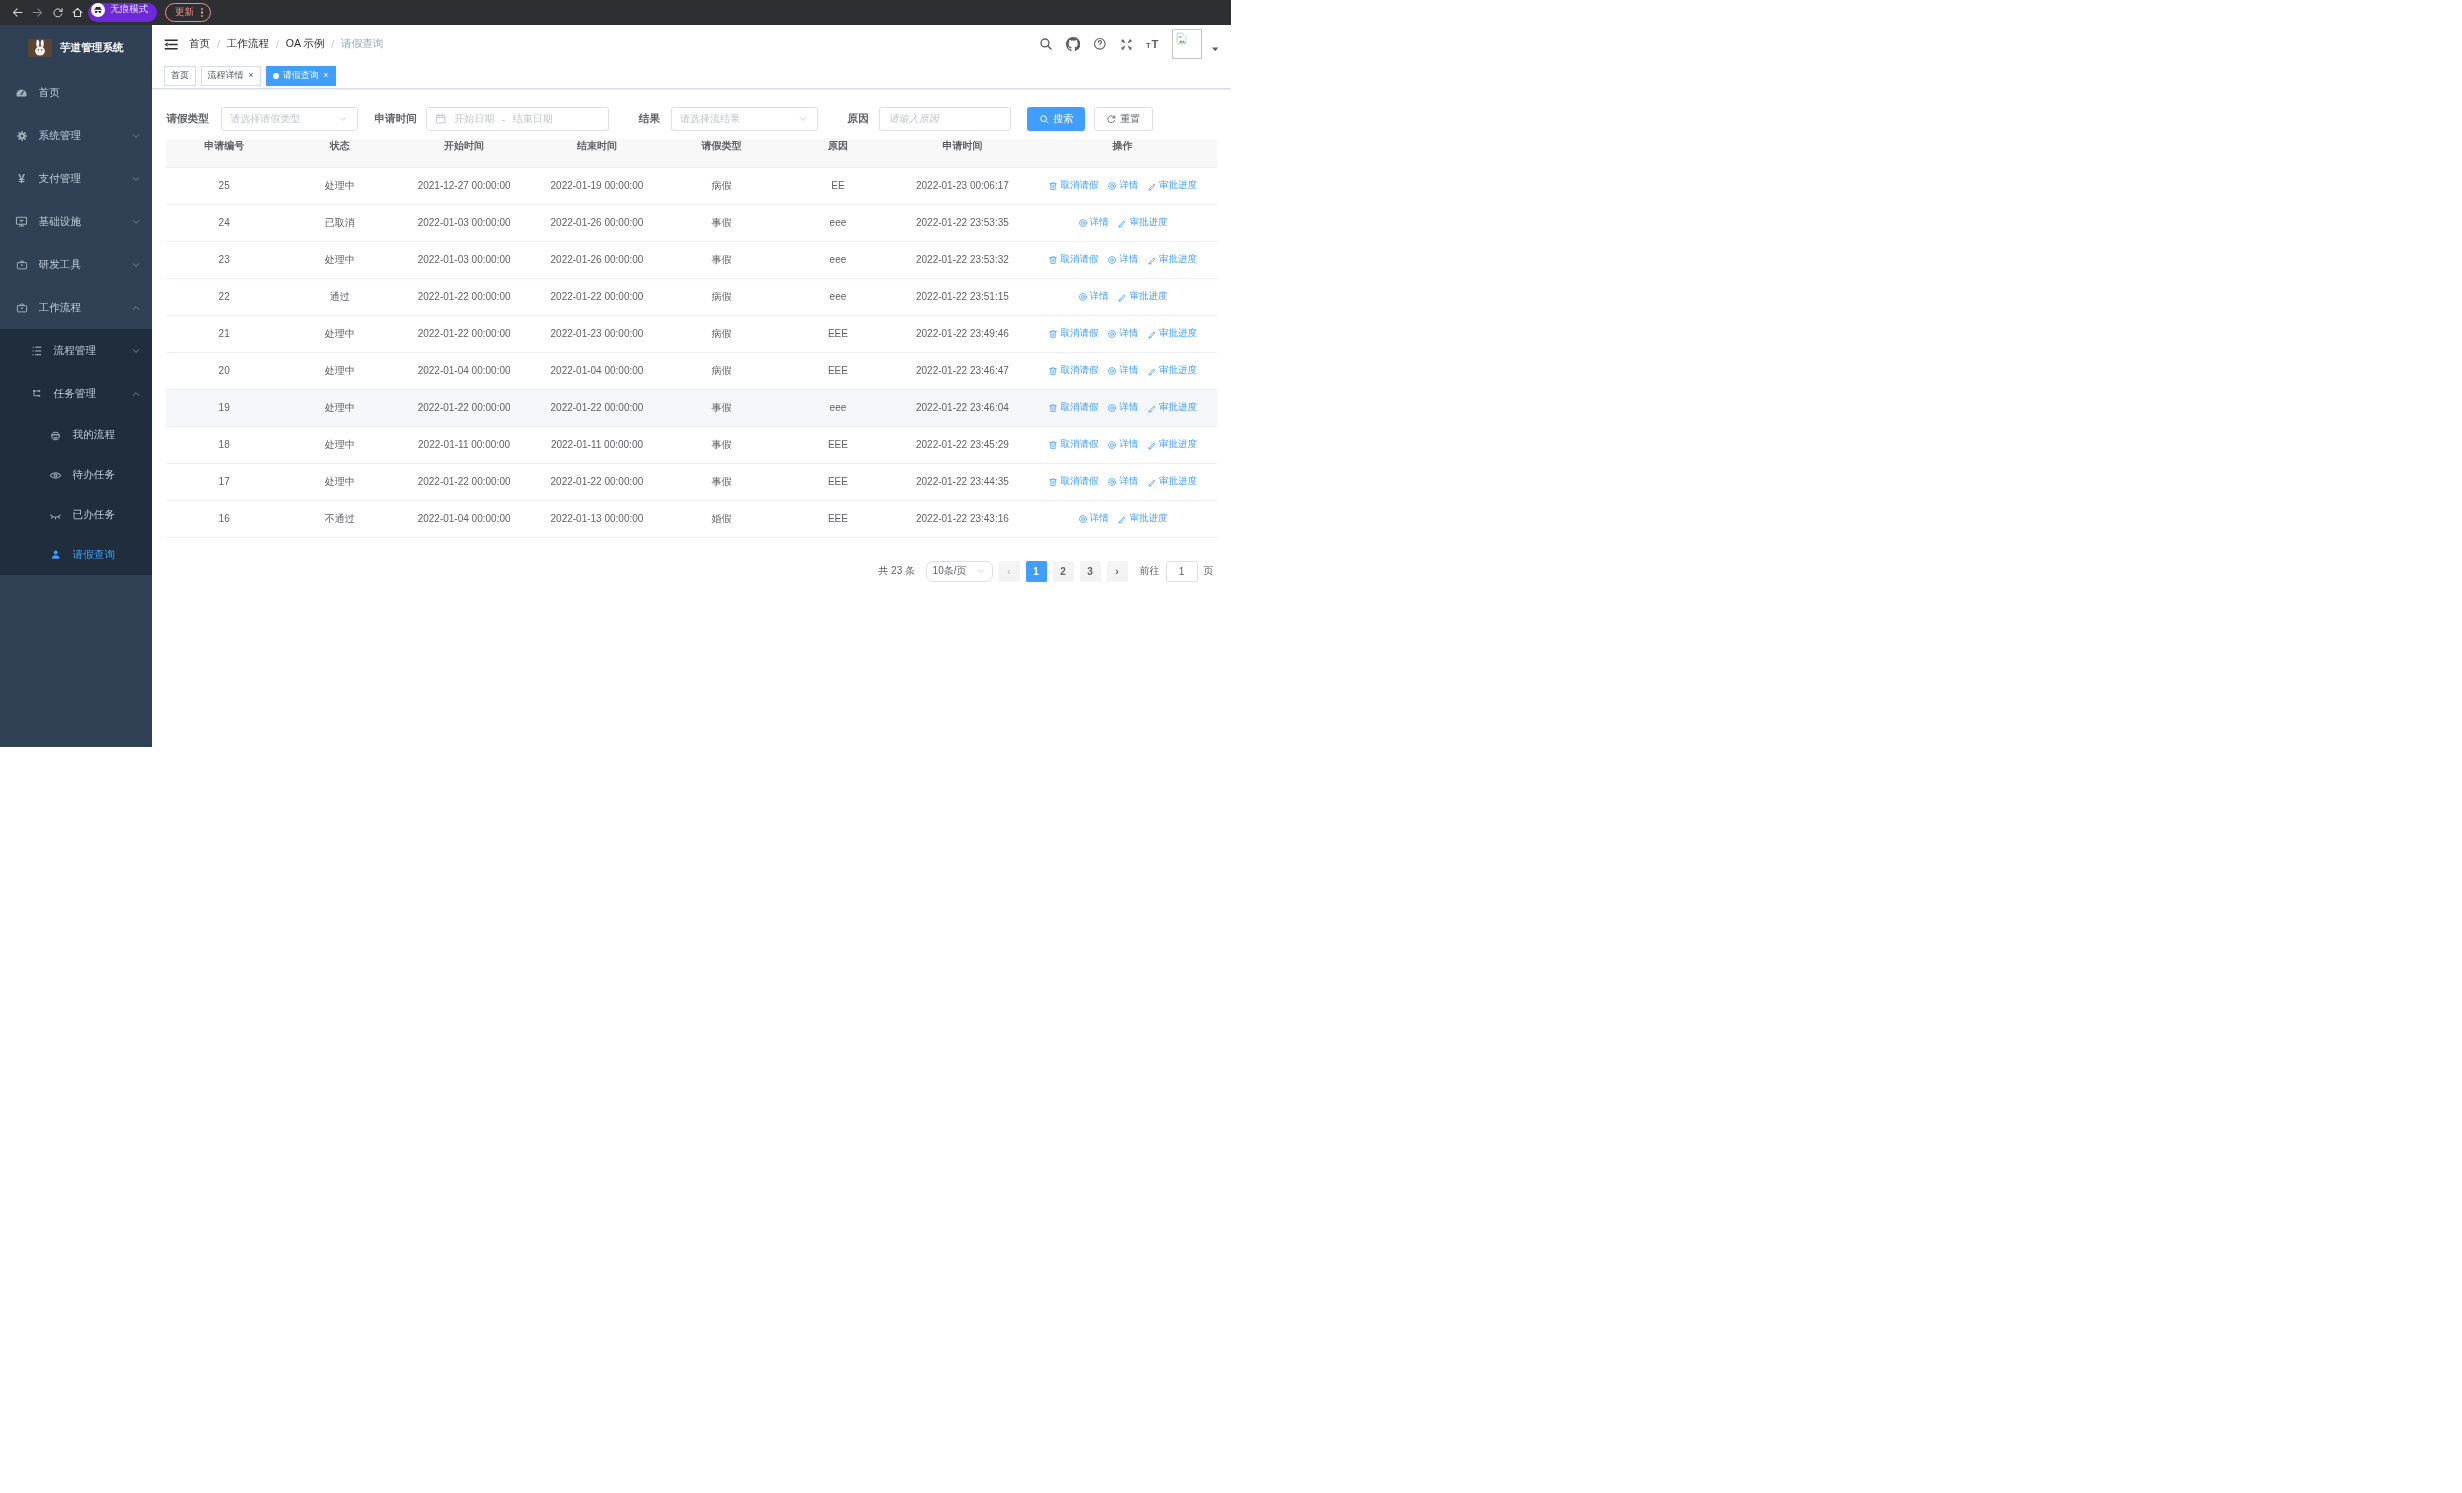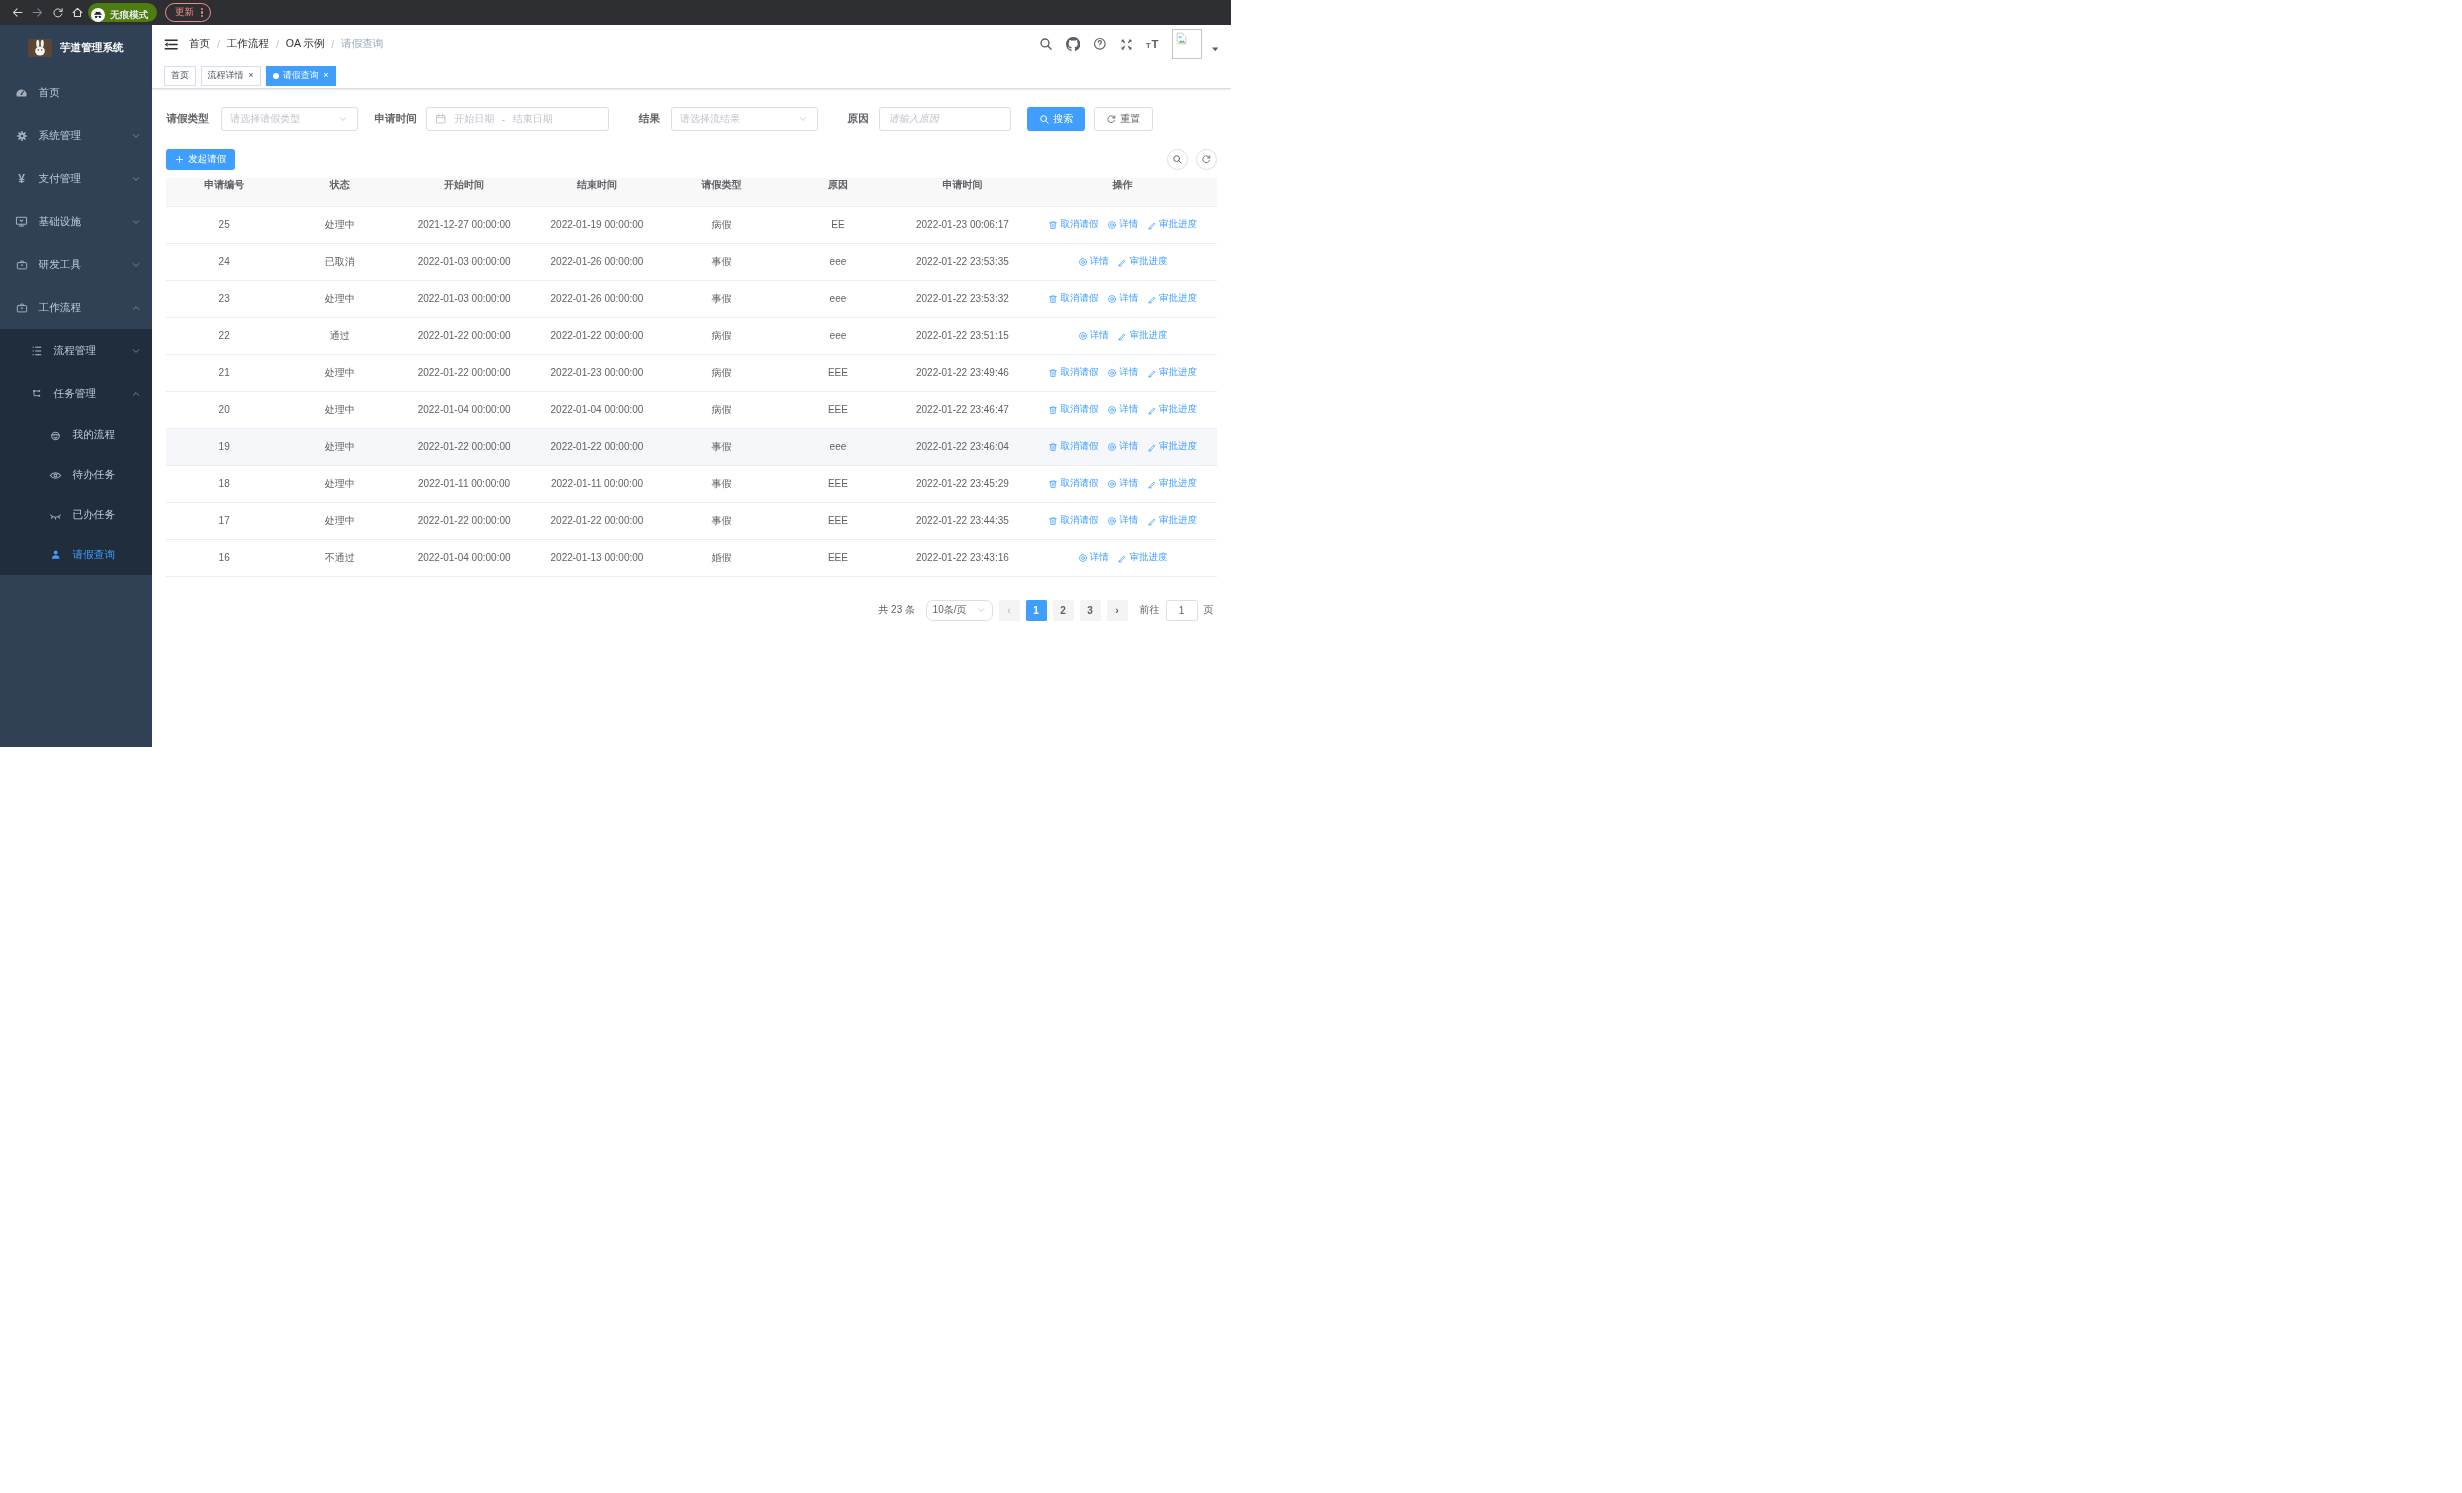--- a/index.html
+++ b/index.html
@@ -13,22 +13,22 @@
   .browser-bar { height:25px; background:#2e2f33; display:flex; align-items:center; padding:0 7.6px; }
   .nav-btn { width:20px; height:20px; display:flex; align-items:center; justify-content:center; color:#dadce0; flex:0 0 auto; }
   .nav-btn.dim { color:#83868c; }
   .omnibox { flex:1 1 auto; height:19px; margin:0 6px; background:#202124; border-radius:10px;
     display:flex; align-items:center; padding:0 9px; min-width:0; }
   .omni-sec { display:flex; align-items:center; gap:3.8px; color:#9aa0a6; font-size:9px;
     padding-right:6.8px; border-right:0.8px solid #5f6368; margin-right:6.8px; }
   .omni-url { font-size:9.5px; color:#e8eaed; white-space:nowrap; }
   .omni-url .path { color:#9aa0a6; }
   .omni-star { margin-left:auto; color:#9aa0a6; }
-  .incog-badge { flex:0 0 auto; height:19px; border-radius:10px; background:#4d7c0f; color:#e8eaed;
-    font-size:9.5px; display:flex; align-items:flex-end; gap:5.3px; padding:0 9px 0 3px; margin-right:7.6px;font-weight:bold; }
+  .incog-badge { flex:0 0 auto; height:19px; border-radius:10px; background:#6d28d9; color:#e8eaed;
+    font-size:9.5px; display:flex; align-items:flex-start; gap:5.3px; padding:0 9px 0 3px; margin-right:7.6px; }
   .incog-circle { width:14.4px; height:14.4px; border-radius:50%; background:#fff; display:flex; align-items:center; justify-content:center; }
   .update-chip { flex:0 0 auto; height:19px; border:0.8px solid #f28b82; border-radius:10px; color:#f28b82;
     font-size:9.5px; display:flex; align-items:center; gap:6.8px; padding:0 6.8px 0 9px; }
   .kebab { display:flex; flex-direction:column; gap:1.5px; }
   .kebab i { width:2.3px; height:2.3px; border-radius:50%; background:#f28b82; }
 
   
   .app { display:flex; height:722px; }
 
   
@@ -471,48 +471,20 @@
           <span>
               <svg viewBox="0 0 16 16" width="10.6" height="10.6" fill="none" stroke="currentColor" stroke-width="1.3" stroke-linecap="round" stroke-linejoin="round">
                 <path d="M13 9.4A5.2 5.2 0 1 1 12.8 5.9"></path>
                 <path d="M13.3 2.6v3.3H10"></path>
               </svg>
             </span>
           <span>重置</span>
         </button>
       </div>
 
-      <div class="toolbar-row">
-        <button class="btn primary small">
-          <span>
-              <svg viewBox="0 0 16 16" width="9" height="9" fill="none" stroke="currentColor" stroke-width="1.3" stroke-linecap="round" stroke-linejoin="round">
-                <path d="M8 2.8v10.4M2.8 8h10.4" stroke-width="1.6"></path>
-              </svg>
-            </span>
-          <span>发起请假</span>
-        </button>
-        <div class="tool-circles">
-          <button class="circle-btn">
-              <span>
-                <svg viewBox="0 0 16 16" width="10.6" height="10.6" fill="none" stroke="currentColor" stroke-width="1.3" stroke-linecap="round" stroke-linejoin="round">
-                  <circle cx="7" cy="7" r="4.4" stroke-width="1.5"></circle>
-                  <path d="M10.3 10.3L13.8 13.8" stroke-width="1.5"></path>
-                </svg>
-              </span>
-            </button>
-          <button class="circle-btn">
-              <span>
-                <svg viewBox="0 0 16 16" width="10.6" height="10.6" fill="none" stroke="currentColor" stroke-width="1.3" stroke-linecap="round" stroke-linejoin="round">
-                  <path d="M13 9.4A5.2 5.2 0 1 1 12.8 5.9"></path>
-                  <path d="M13.3 2.6v3.3H10"></path>
-                </svg>
-              </span>
-            </button>
-        </div>
-      </div>
 
       <div class="table">
         <div class="thead" id="thead">
             <div class="td c0">申请编号</div>
             <div class="td c1">状态</div>
             <div class="td c2">开始时间</div>
             <div class="td c3">结束时间</div>
             <div class="td c4">请假类型</div>
             <div class="td c5">原因</div>
             <div class="td c6">申请时间</div>

